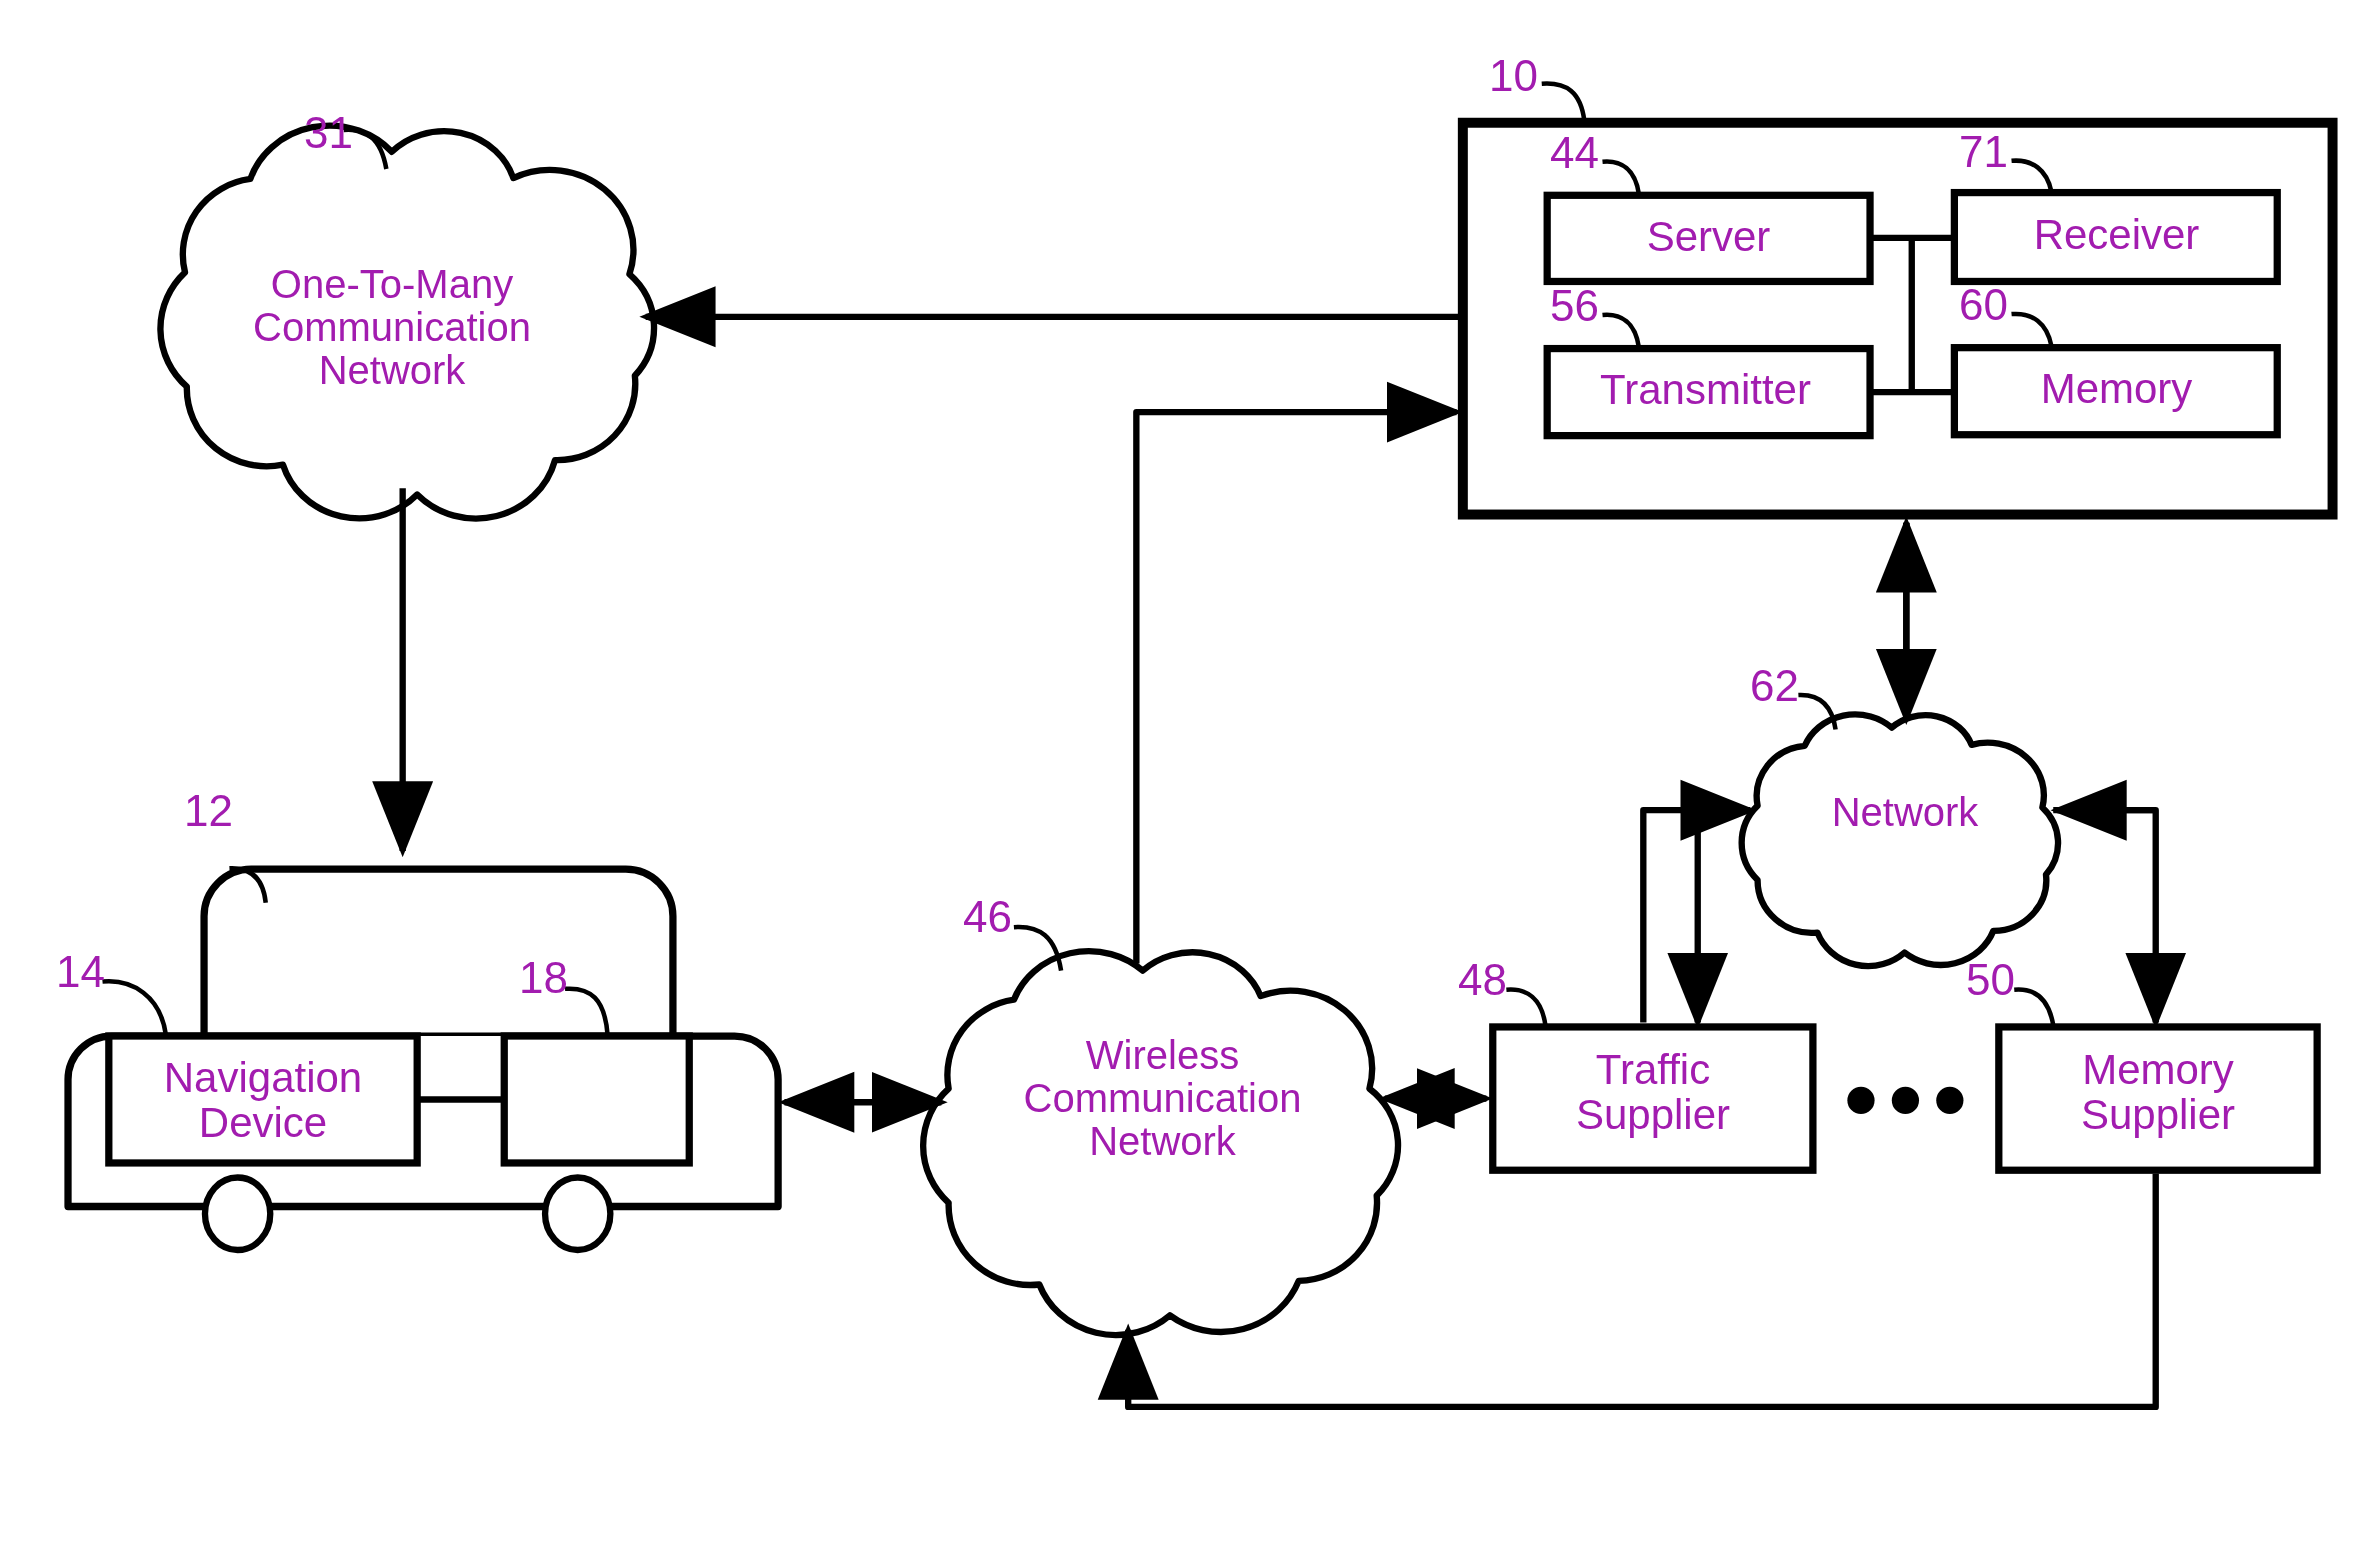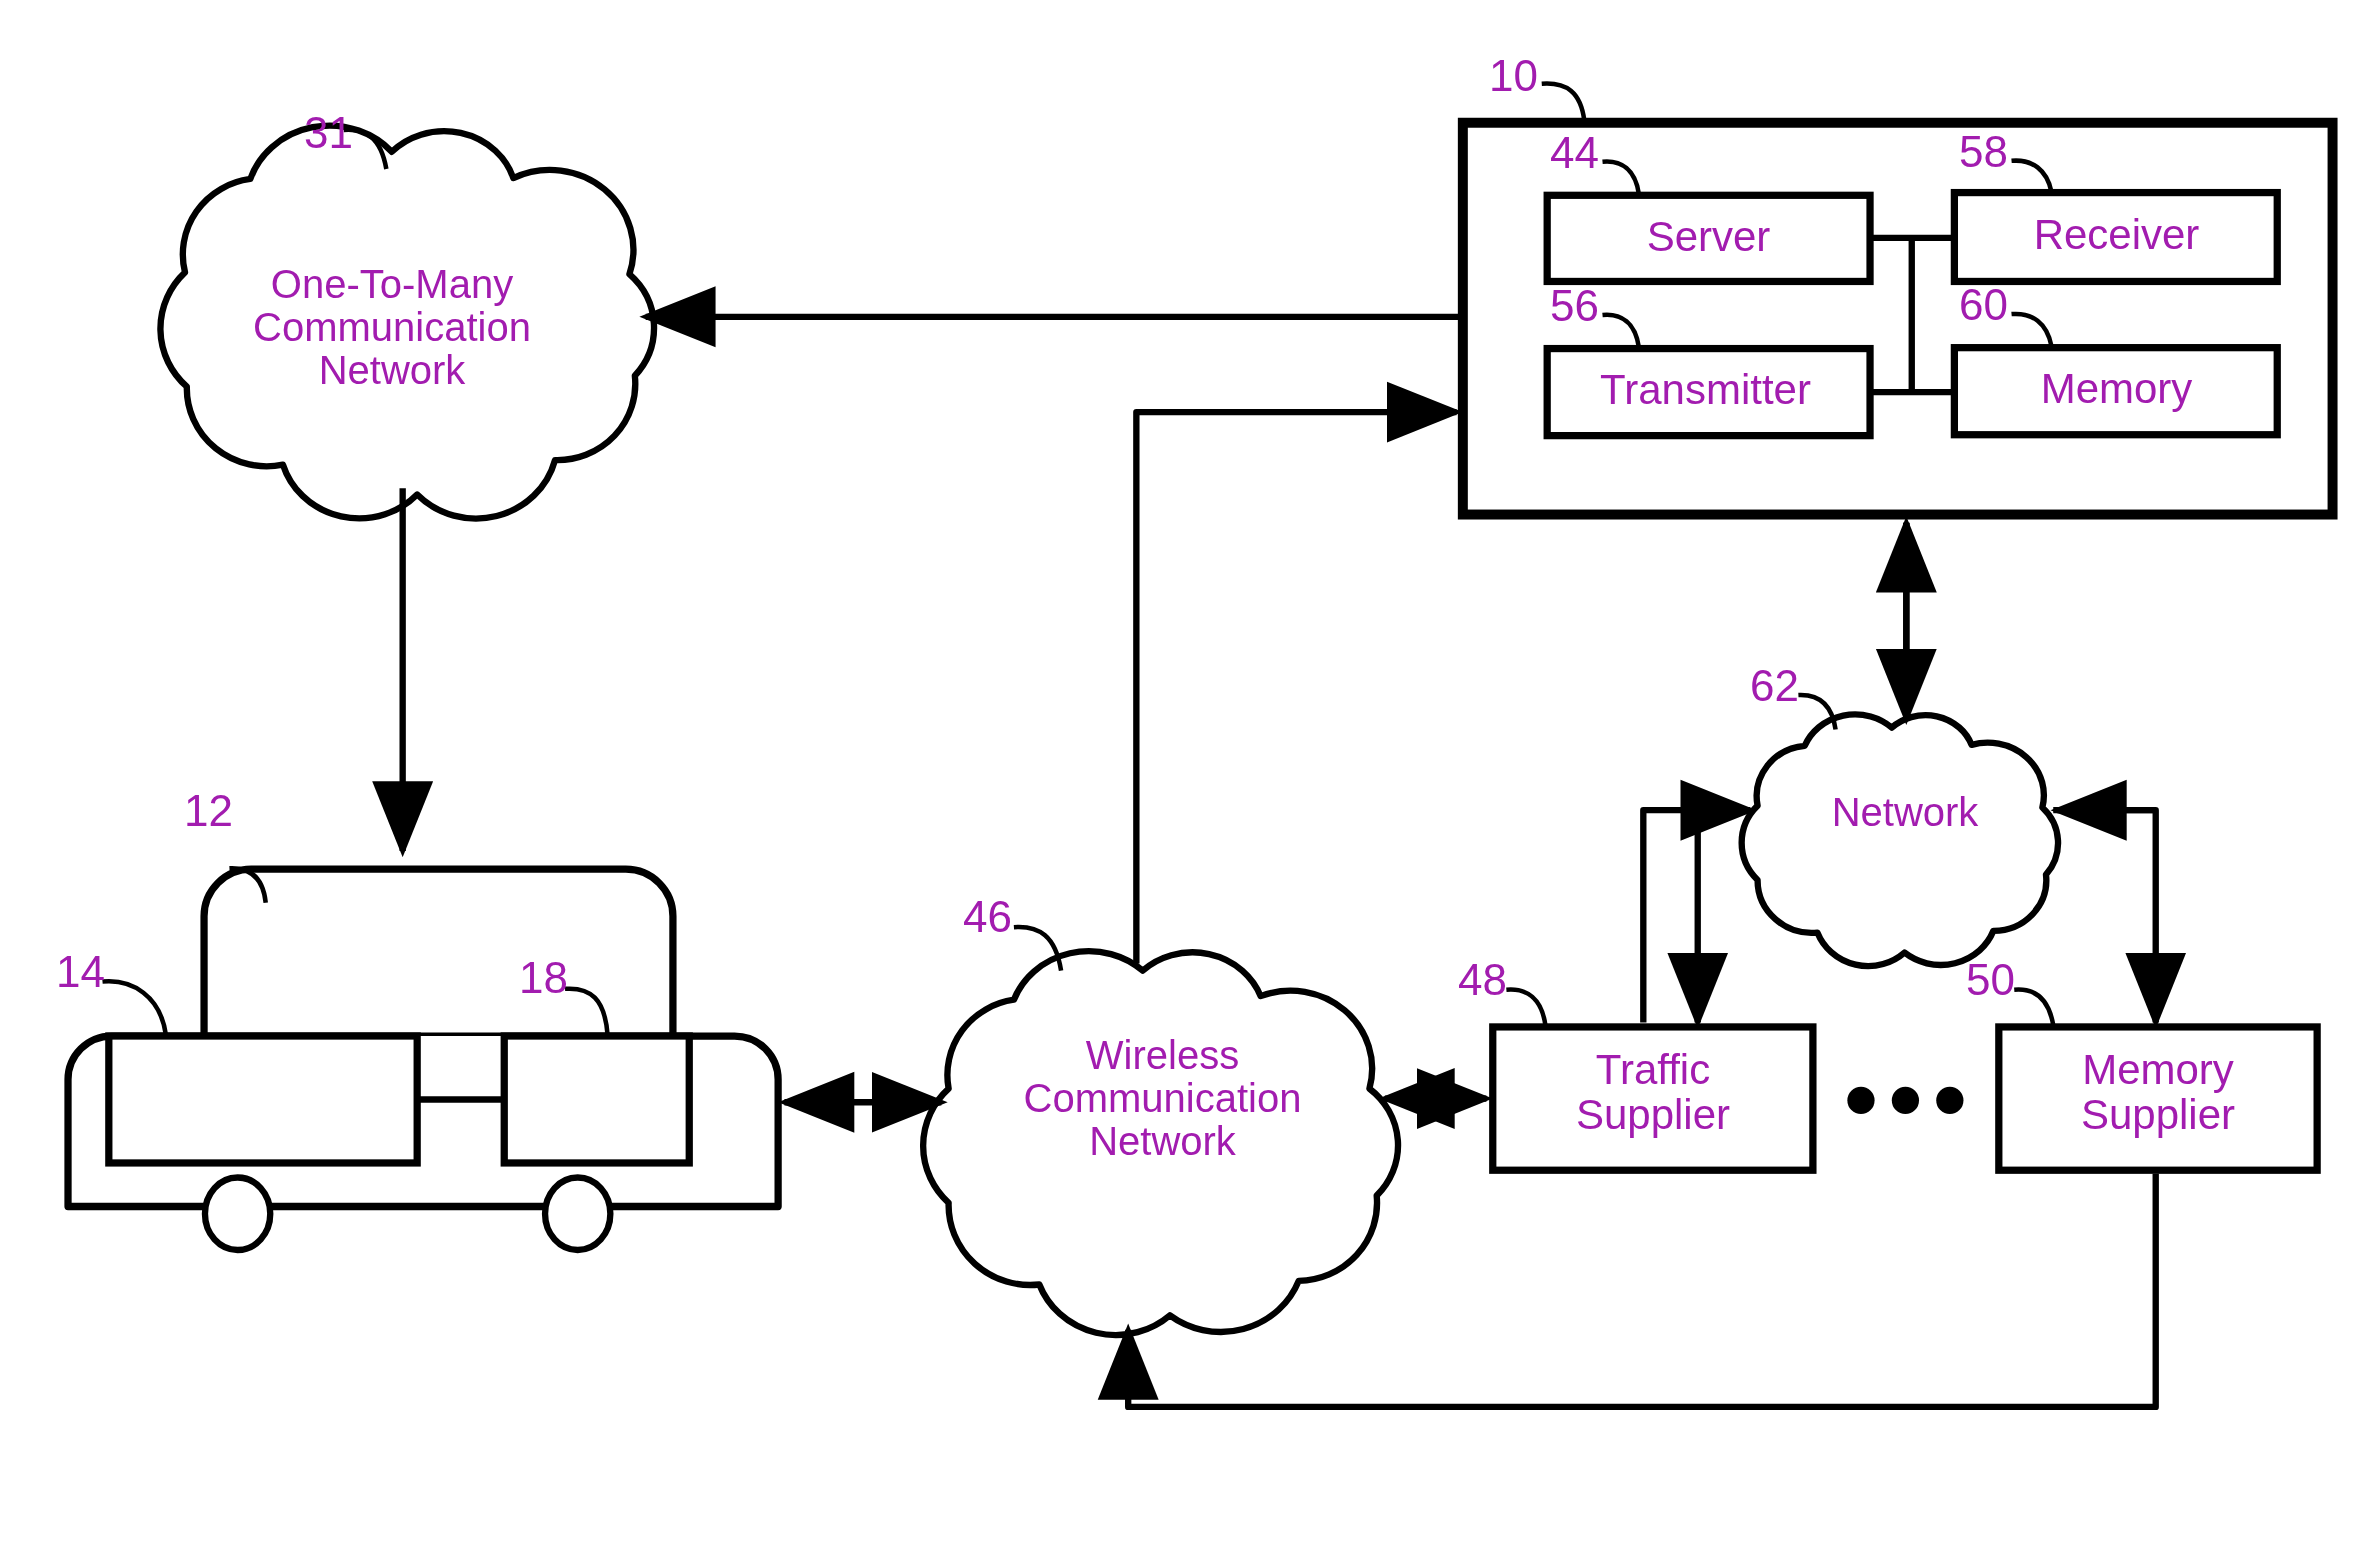--- a/index.html
+++ b/index.html
@@ -249,20 +249,22 @@
 
   </svg>
 
   <div class="lbl node-label" style="left:156px; top:263px; width:472px;">One-To-Many
 Communication
 Network</div>
   <div class="lbl ref-num" style="left:304px; top:109px; width:73px;">31</div>
 
   <div class="lbl ref-num" style="left:184px; top:787px; width:73px;">12</div>
 
+  <div class="lbl box-label" style="left:109px; top:1055px; width:308px;">Navigation
+Device</div>
   <div class="lbl ref-num" style="left:56px; top:948px; width:73px;">14</div>
 
   <div class="lbl ref-num" style="left:519px; top:954px; width:73px;">18</div>
 
   <div class="lbl node-label" style="left:945px; top:1034px; width:435px;">Wireless
 Communication
 Network</div>
   <div class="lbl ref-num" style="left:963px; top:893px; width:73px;">46</div>
 
   <div class="lbl box-label" style="left:1493px; top:1047px; width:320px;">Traffic
@@ -275,21 +277,21 @@
 
   <div class="lbl node-label" style="left:1758px; top:791px; width:294px;">Network</div>
   <div class="lbl ref-num" style="left:1750px; top:662px; width:73px;">62</div>
 
   <div class="lbl ref-num" style="left:1489px; top:52px; width:73px;">10</div>
 
   <div class="lbl box-label" style="left:1547px; top:214px; width:323px;">Server</div>
   <div class="lbl ref-num" style="left:1550px; top:129px; width:73px;">44</div>
 
   <div class="lbl box-label" style="left:1955px; top:212px; width:323px;">Receiver</div>
-  <div class="lbl ref-num" style="left:1959px; top:128px; width:73px;">58</div>
+  <div class="lbl ref-num" style="left:1959px; top:128px; width:73px;">71</div>
 
   <div class="lbl box-label" style="left:1544px; top:367px; width:323px;">Transmitter</div>
   <div class="lbl ref-num" style="left:1550px; top:282px; width:73px;">56</div>
 
   <div class="lbl box-label" style="left:1955px; top:366px; width:323px;">Memory</div>
   <div class="lbl ref-num" style="left:1959px; top:281px; width:73px;">60</div>
 
 </div>
 
 

